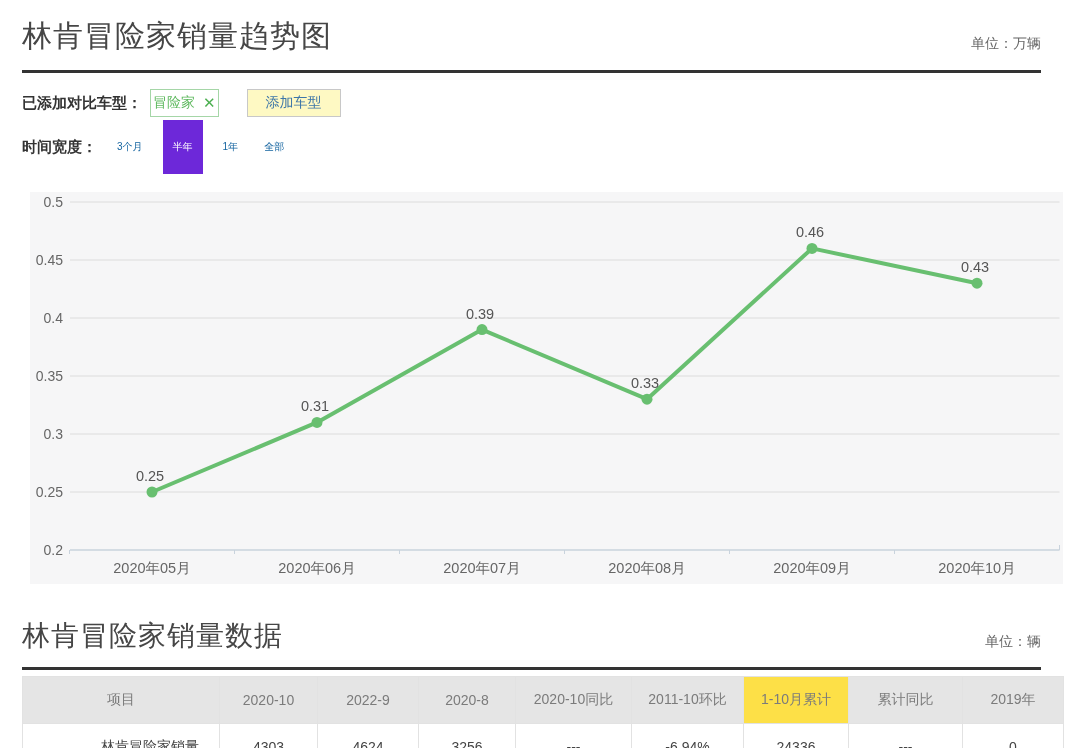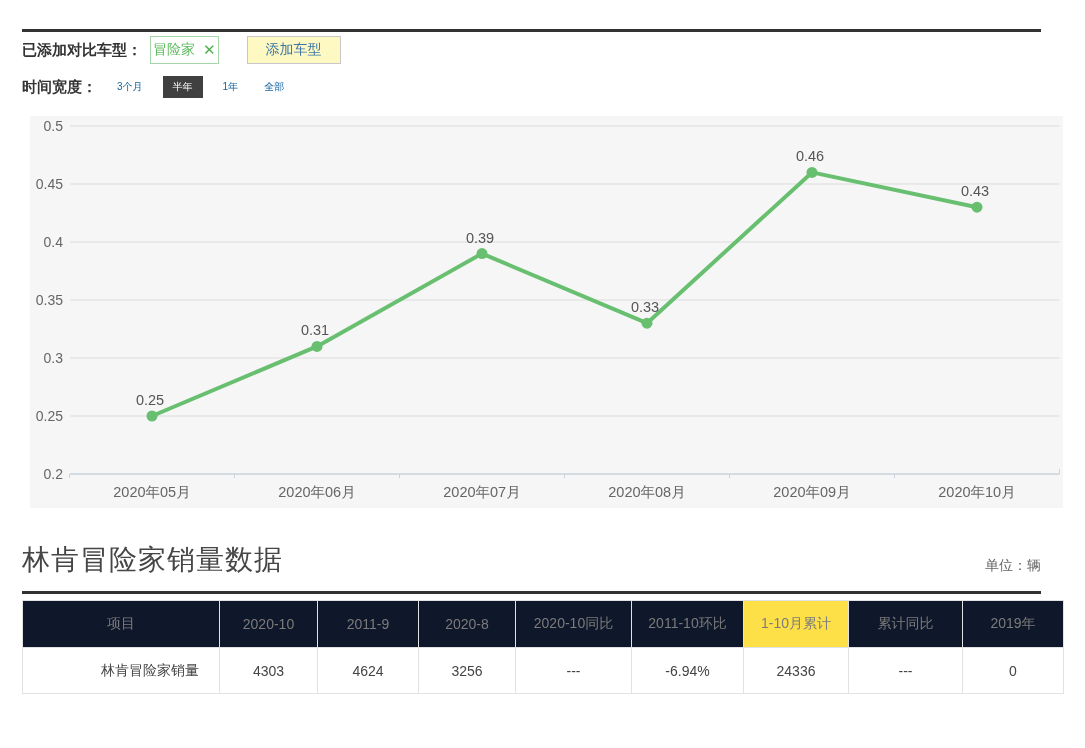--- a/index.html
+++ b/index.html
@@ -12,54 +12,58 @@
   .page { padding:16px 22px 0 22px; width:1063px; }
 
   
   .sec-head { display:flex; justify-content:space-between; align-items:flex-end; }
   .sec-title { font-size:30px; font-weight:300; color:#464646; letter-spacing:1px; }
   .sec-title.small { font-size:28px; }
   .sec-unit { font-size:14px; color:#666; padding-bottom:4px; }
   .divider { height:3px; background:#333; margin-top:13px; }
 
   
-  .filter-row { display:flex; align-items:center; margin-top:4px; font-size:15px; }
+  .filter-row { display:flex; align-items:center; margin-top:16px; font-size:15px; }
   .filter-label { font-weight:bold; color:#333; }
   .tag {
     display:inline-flex; align-items:center; gap:8px;
     border:1px solid #a5d6a7; background:#fff; color:#5cb85c;
     font-size:14px; padding:4px 2px; margin-left:8px; cursor:default;
   }
   .tag .x { color:#4caf50; font-size:15px; font-weight:bold; cursor:pointer; }
   .btn-add {
     display:inline-block; border:1px solid #c8c8c8; background:#fef9c3;
     color:#3d76a8; font-size:14px; padding:4px 18px; margin-left:28px; cursor:pointer;
     font-family:inherit;
   }
-  .time-row { margin-top:12px;text-align:right; }
+  .time-row { margin-top:3px;text-align:right; }
   .time-opt { color:#1464a0; font-size:10px; margin-left:14px; text-decoration:none; padding:4px 6px; cursor:pointer; }
-  .time-opt.selected { background:#404040; color:#fff; padding:4px 10px; }
+  .time-opt.selected { background:#6d28d9; color:#fff; padding:20px 10px; }
 
   
   .chart-wrap { margin-top:18px; margin-left:8px; width:1033px; height:392px; background:#f6f6f7; }
   .chart-wrap svg { display:block; }
 
   
   .tbl { margin-top:6px; width:100%; border-collapse:collapse; table-layout:fixed; font-size:14px; }
   .tbl th, .tbl td { border:1px solid #e2e2e2; text-align:center; }
-  .tbl th { height:47px; background:#0f172a; color:#7b7b7b; font-weight:normal; }
+  .tbl th { height:47px; background:#e5e5e5; color:#7b7b7b; font-weight:normal; }
   .tbl th.hl { background:#fde047; }
   .tbl td { height:46px; background:#fff; color:#444; }
   .tbl td.item-cell { text-align:right; padding-right:20px; }
 </style>
 </head>
 <body>
 
 <div class="page">
 
+  <div class="sec-head">
+    <div class="sec-title">林肯冒险家销量趋势图</div>
+    <div class="sec-unit">单位：万辆</div>
+  </div>
   <div class="divider"></div>
 
   <div class="filter-row">
     <span class="filter-label">已添加对比车型：</span>
     <span class="tag">
       <span>冒险家</span>
       <span class="x">✕</span>
     </span>
     <button class="btn-add">添加车型</button>
   </div>
@@ -132,21 +136,21 @@
         <col style="width:116px">
         <col style="width:112px">
       <col style="width:105px">
         <col style="width:114px">
         <col style="width:101px">
     </colgroup>
     <thead>
       <tr>
         <th>项目</th>
         <th>2020-10</th>
-        <th>2011-9</th>
+        <th>2022-9</th>
         <th>2020-8</th>
         <th>2020-10同比</th>
         <th>2011-10环比</th>
         <th class="hl">1-10月累计</th>
         <th>累计同比</th>
         <th>2019年</th>
       </tr>
     </thead>
     <tbody>
       <tr>

